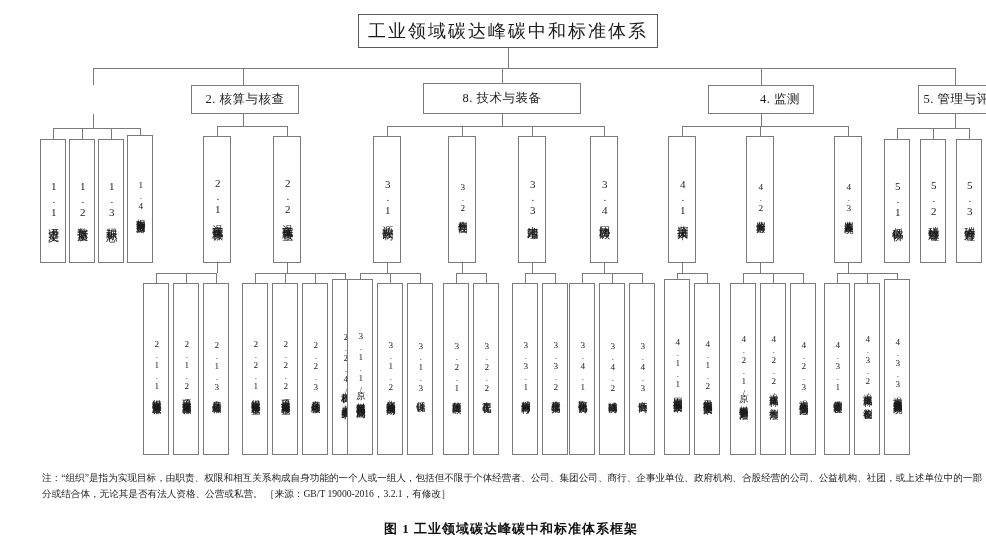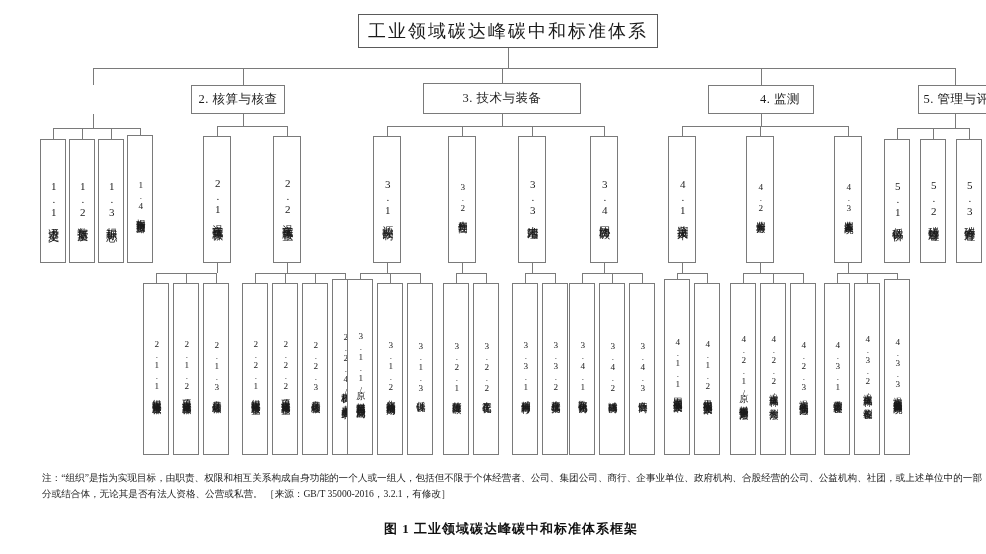--- a/index.html
+++ b/index.html
@@ -137,22 +137,22 @@
       <div class="ln v" style="left: 725px; top: 273px; height: 10px;"></div>
       <div class="ln v" style="left: 755px; top: 273px; height: 10px;"></div>
       <div class="ln v" style="left: 785px; top: 273px; height: 10px;"></div>
       <div class="ln v" style="left: 830px; top: 263px; height: 10px;"></div>
       <div class="ln h" style="top: 273px; left: 819px; width: 60px;"></div>
       <div class="ln v" style="left: 819px; top: 273px; height: 10px;"></div>
       <div class="ln v" style="left: 849px; top: 273px; height: 10px;"></div>
       <div class="ln v" style="left: 879px; top: 273px; height: 6px;"></div>
     </div>
 
-  <div class="box h" style="left:173px;top:85px;width:94px;height:29px;">2. 核算与核查</div>
-  <div class="box h" style="left:405px;top:83px;width:158px;height:31px;">3. 技术与装备</div>
+  <div class="box h" style="left:173px;top:85px;width:108px;height:29px;">2. 核算与核查</div>
+  <div class="box h" style="left:405px;top:83px;width:158px;height:31px;">8. 技术与装备</div>
   <div class="box h" style="left:690px;top:85px;width:106px;height:29px;padding-left:38px;">4. 监测</div>
   <div class="box h" style="left:900px;top:85px;width:90px;height:29px;">5. 管理与评价</div>
 
   <div class="box v" style="left:22px;top:139px;width:26px;height:124px;">1.1术语定义</div>
   <div class="box v" style="left:51px;top:139px;width:26px;height:124px;">1.2数据质量</div>
   <div class="box v" style="left:80px;top:139px;width:26px;height:124px;">1.3标识标志</div>
   <div class="box v small" style="left:109px;top:135px;width:26px;height:128px;">1.4报告声明与信息披露</div>
 
   <div class="box v" style="left:185px;top:136px;width:28px;height:127px;">2.1温室气体核算</div>
   <div class="box v" style="left:255px;top:136px;width:28px;height:127px;">2.2温室气体核查</div>
@@ -197,18 +197,18 @@
   <div class="box v small" style="left:676px;top:283px;width:26px;height:172px;">4.1.2无组织温室气体监测技术</div>
 
   <div class="box v small" style="left:712px;top:283px;width:26px;height:172px;">4.2.1原/燃料碳含量测定方法</div>
   <div class="box v small" style="left:742px;top:283px;width:26px;height:172px;">4.2.2温室气体采样/检测方法</div>
   <div class="box v small" style="left:772px;top:283px;width:26px;height:172px;">4.2.3温室气体在线监测方法</div>
 
   <div class="box v small" style="left:806px;top:283px;width:26px;height:172px;">4.3.1碳含量测定设备</div>
   <div class="box v small" style="left:836px;top:283px;width:26px;height:172px;">4.3.2温室气体采样/检测设备</div>
   <div class="box v small" style="left:866px;top:279px;width:26px;height:176px;">4.3.3温室气体在线监测设备及系统</div>
 
-  <div class="note">注：“组织”是指为实现目标，由职责、权限和相互关系构成自身功能的一个人或一组人，包括但不限于个体经营者、公司、集团公司、商行、企事业单位、政府机构、合股经营的公司、公益机构、社团，或上述单位中的一部分或结合体，无论其是否有法人资格、公营或私营。 ［来源：GB/T 35000-2016，3.2.1，有修改］</div>
+  <div class="note">注：“组织”是指为实现目标，由职责、权限和相互关系构成自身功能的一个人或一组人，包括但不限于个体经营者、公司、集团公司、商行、企事业单位、政府机构、合股经营的公司、公益机构、社团，或上述单位中的一部分或结合体，无论其是否有法人资格、公营或私营。 ［来源：GB/T 19000-2016，3.2.1，有修改］</div>
 
   <div class="caption">图 1  工业领域碳达峰碳中和标准体系框架</div>
 
 
 </div>
 
 </body></html>

